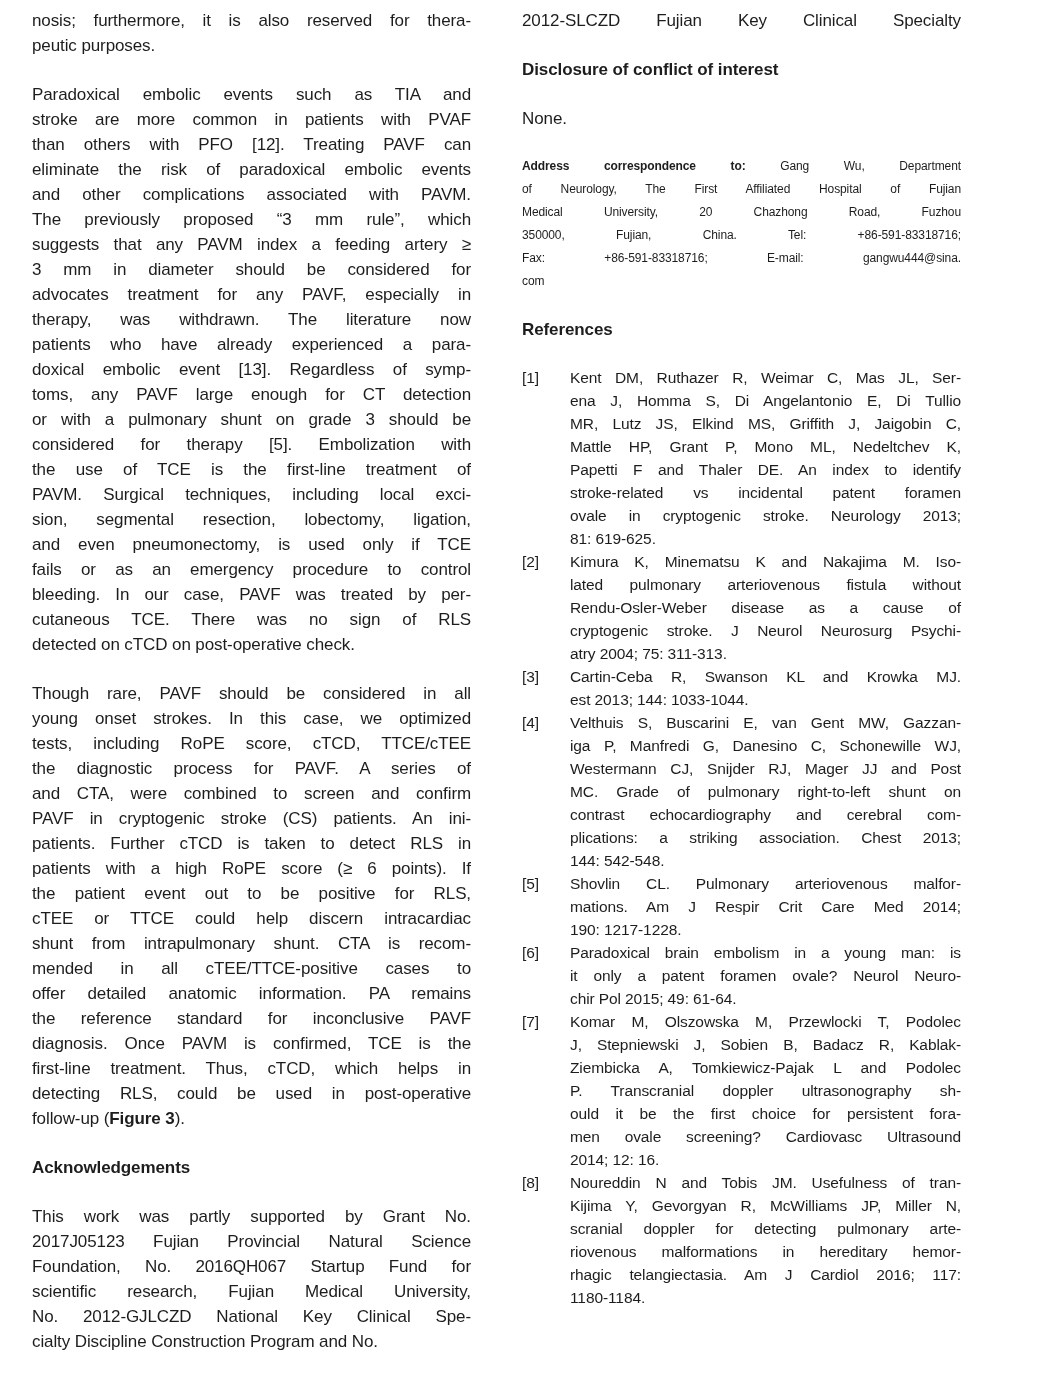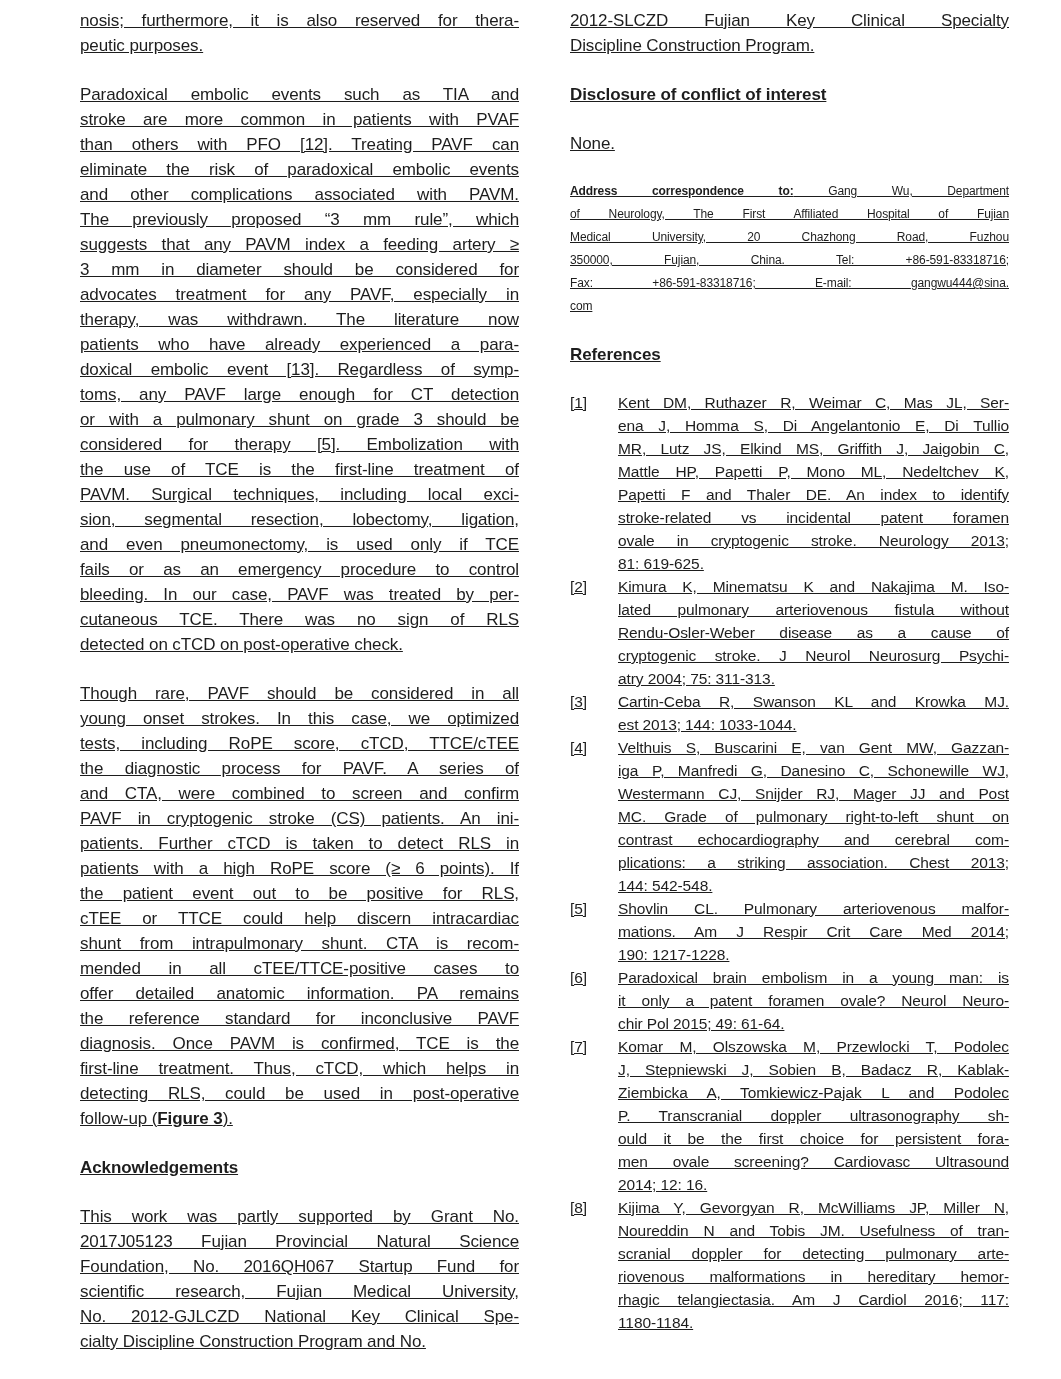--- a/index.html
+++ b/index.html
@@ -12,25 +12,24 @@
     height: 1379px;
     overflow: hidden;
     color: #1d1d1d;
     font-family: "Liberation Sans", "DejaVu Sans", sans-serif;
     letter-spacing: -0.1px;
   }
   .page {
     box-sizing: border-box;
     width: 1061px;
     height: 1379px;
-    padding: 8px 53px 0 80px;
+    padding: 8px 53px 0 32px;
     display: flex;
     gap: 51px;
     overflow: hidden;
-    text-decoration: underline;
   }
   .col { width: 439px; flex: 0 0 439px; }
   .body-text { font-size: 17px; line-height: 25px; }
   .small-text { font-size: 12px; line-height: 23px; }
   .para { margin: 0 0 24px 0; }
   .heading {
     font-weight: bold;
     font-size: 17px;
     line-height: 25px;
     margin: 0 0 24px 0;
@@ -107,41 +106,40 @@
         <div class="ln">Foundation, No. 2016QH067 Startup Fund for</div>
         <div class="ln">scientific research, Fujian Medical University,</div>
         <div class="ln">No. 2012-GJLCZD National Key Clinical Spe-</div>
         <div class="ln last">cialty Discipline Construction Program and No.</div>
       </div>
   </div>
 
   <div class="col">
     <div class="para body-text">
         <div class="ln">2012-SLCZD Fujian Key Clinical Specialty</div>
-        <div class="ln last">Discipline Construction Program.</div>
       </div>
     <div class="heading">Disclosure of conflict of interest</div>
     <div class="para body-text">None.</div>
     <div class="para small-text">
         <div class="ln"><span class="b">Address correspondence to:</span><span> Gang Wu, Department</span></div>
         <div class="ln">of Neurology, The First Affiliated Hospital of Fujian</div>
         <div class="ln">Medical University, 20 Chazhong Road, Fuzhou</div>
         <div class="ln">350000, Fujian, China. Tel: +86-591-83318716;</div>
         <div class="ln">Fax: +86-591-83318716; E-mail: gangwu444@sina.</div>
         <div class="ln last">com</div>
       </div>
     <div class="heading">References</div>
     <div class="refs">
         <div class="ref-row">
           <div class="ref-num">[1]</div>
           <div class="ref-body">
             <div class="ln">Kent DM, Ruthazer R, Weimar C, Mas JL, Ser-</div>
             <div class="ln">ena J, Homma S, Di Angelantonio E, Di Tullio</div>
             <div class="ln">MR, Lutz JS, Elkind MS, Griffith J, Jaigobin C,</div>
-            <div class="ln">Mattle HP, Papetti P, Mono ML, Nedeltchev K,</div>
+            <div class="ln">Mattle HP, Grant P, Mono ML, Nedeltchev K,</div>
             <div class="ln">Papetti F and Thaler DE. An index to identify</div>
             <div class="ln">stroke-related vs incidental patent foramen</div>
             <div class="ln">ovale in cryptogenic stroke. Neurology 2013;</div>
             <div class="ln last">81: 619-625.</div>
           </div>
         </div>
         <div class="ref-row">
           <div class="ref-num">[2]</div>
           <div class="ref-body">
             <div class="ln">Kimura K, Minematsu K and Nakajima M. Iso-</div>
@@ -194,22 +192,22 @@
             <div class="ln">Ziembicka A, Tomkiewicz-Pajak L and Podolec</div>
             <div class="ln">P. Transcranial doppler ultrasonography sh-</div>
             <div class="ln">ould it be the first choice for persistent fora-</div>
             <div class="ln">men ovale screening? Cardiovasc Ultrasound</div>
             <div class="ln last">2014; 12: 16.</div>
           </div>
         </div>
         <div class="ref-row">
           <div class="ref-num">[8]</div>
           <div class="ref-body">
+            <div class="ln">Noureddin N and Tobis JM. Usefulness of tran-</div>
             <div class="ln">Kijima Y, Gevorgyan R, McWilliams JP, Miller N,</div>
-            <div class="ln">Noureddin N and Tobis JM. Usefulness of tran-</div>
             <div class="ln">scranial doppler for detecting pulmonary arte-</div>
             <div class="ln">riovenous malformations in hereditary hemor-</div>
             <div class="ln">rhagic telangiectasia. Am J Cardiol 2016; 117:</div>
             <div class="ln last">1180-1184.</div>
           </div>
         </div>
       </div>
   </div>
 </div>
 

